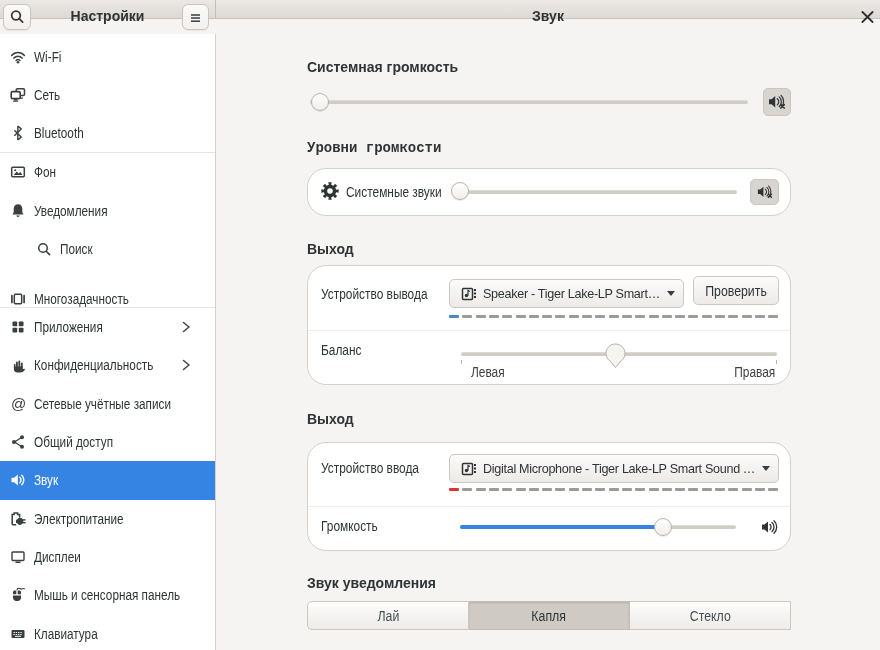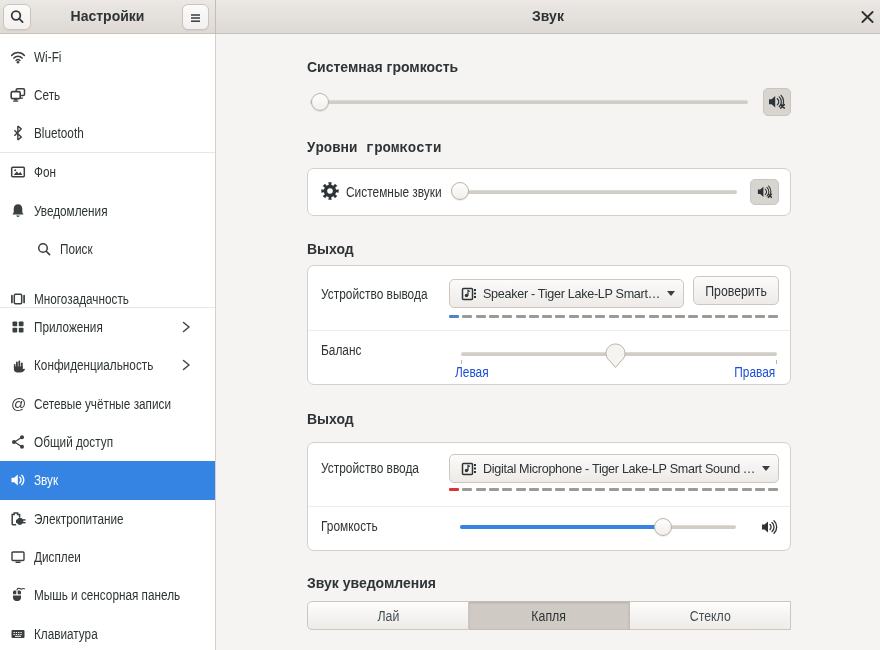--- a/index.html
+++ b/index.html
@@ -1,45 +1,45 @@
 <!DOCTYPE html>
 <html><head>
 <meta charset="utf-8">
 <style>
 * { margin:0; padding:0; box-sizing:border-box; }
 html,body { width:880px; height:650px; overflow:hidden; }
 body { font-family:"Liberation Sans", sans-serif; font-size:14px; color:#2e3436; background:#f5f4f2; position:relative; }
-.hdr { position:absolute; top:0; height:34px; background:linear-gradient(#ebe8e5,#ded9d4); border-bottom:1px solid #c9c2bb; }
+.hdr { position:absolute; top:0; height:19px; background:linear-gradient(#ebe8e5,#ded9d4); border-bottom:1px solid #c9c2bb; }
 .sb-hdr { left:0; width:216px; border-right:1px solid #c4bdb6; }
 .main-hdr { left:216px; right:0; }
 .hdr .title { position:absolute; top:0; left:0; right:0; height:33px; line-height:33px; text-align:center; font-weight:bold; color:#2e3436; }
 .hbtn { position:absolute; border:1px solid #cbc4bd; border-radius:6px; background:linear-gradient(#fcfbfa,#f3f0ee); box-shadow:0 1px 1px rgba(0,0,0,0.06); }
 
 .sidebar { position:absolute; left:0; top:34px; padding-top:4px; width:216px; bottom:0; background:#ffffff; border-right:1px solid #d5d0cb; }
 .row { position:relative; display:flex; align-items:center; padding-left:10px; }
 .row svg { flex:0 0 16px; margin-right:8px; }
 .row .lbl { color:#2e3436; display:inline-block; transform:scaleX(0.84); transform-origin:0 50%; white-space:nowrap; }
 .row .chev { position:absolute; right:16px; top:50%; margin-top:-8px; }
 .sep { height:1px; background:#e9e6e2; }
 .row.sel { background:#3584e4; }
 .row.sel .lbl { color:#ffffff; }
 .cl { display:inline-block; transform:scaleX(0.85); transform-origin:0 50%; white-space:nowrap; }
 
 .content { position:absolute; left:216px; top:34px; right:0; bottom:0; background:#f5f4f2; }
 .h { font-weight:bold; color:#2e3436; }
-.card { position:absolute; left:91px; width:484px; background:#ffffff; border:1px solid #d5d0cb; border-radius:7px; }
+.card { position:absolute; left:91px; width:484px; background:#ffffff; border:1px solid #d5d0cb; border-radius:19px; }
 .track { position:absolute; height:4px; background:#d2ccc6; border-radius:2px; box-shadow:inset 0 1px 0 rgba(255,255,255,0.25); }
 .fill { position:absolute; height:4px; background:#3584e4; border-radius:2px 0 0 2px; }
 .thumb { position:absolute; width:18px; height:18px; border-radius:50%; background:linear-gradient(#fefefe,#f2efec); border:1px solid #bab3ab; box-shadow:0 1px 1px rgba(0,0,0,0.08); }
 .mutebtn { position:absolute; background:#d8d4cf; border:1px solid #ccc5be; border-radius:5px; display:flex; align-items:center; justify-content:center; }
 .btn { position:absolute; background:linear-gradient(#fcfbfa,#edeae7); border:1px solid #cdc7c0; border-radius:5px; display:flex; align-items:center; justify-content:center; color:#2e3436; }
 .dd { position:absolute; background:linear-gradient(#fcfbfa,#edeae7); border:1px solid #cdc7c0; border-radius:5px; display:flex; align-items:center; padding:0 8px 0 11px; color:#2e3436; font-size:12.6px; letter-spacing:-0.3px; }
 .dd .ddtext { white-space:nowrap; overflow:hidden; text-overflow:ellipsis; flex:1; }
 .arrow { flex:0 0 8px; width:0; height:0; border-left:4px solid transparent; border-right:4px solid transparent; border-top:5px solid #3a3f41; margin-left:6px; }
-.dim { color:#1d4ed8; }
+.dim { color:#404040;margin-left:16px; }
 </style>
 </head>
 <body>
 
 <div class="hdr sb-hdr">
   <div class="title">Настройки</div>
   <div class="hbtn" style="left:3px; top:4px; width:28px; height:26px;">
     <svg width="26" height="24" viewBox="0 0 26 24">
         <circle cx="12" cy="10.5" r="4.3" fill="none" stroke="#363b3d" stroke-width="1.8"></circle>
         <line x1="15.2" y1="13.7" x2="18.6" y2="17.1" stroke="#363b3d" stroke-width="1.8" stroke-linecap="round"></line>

